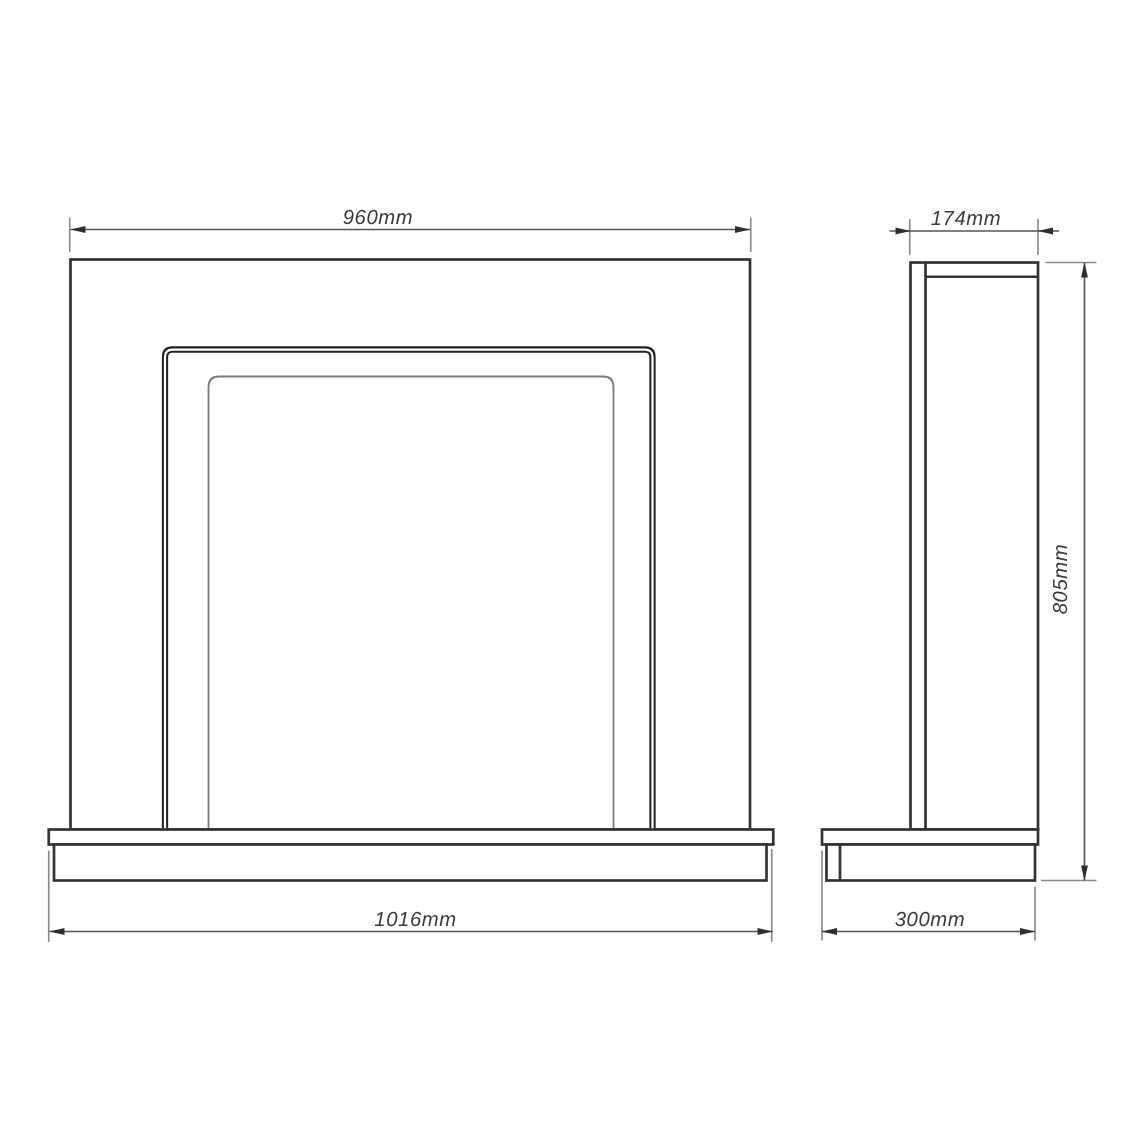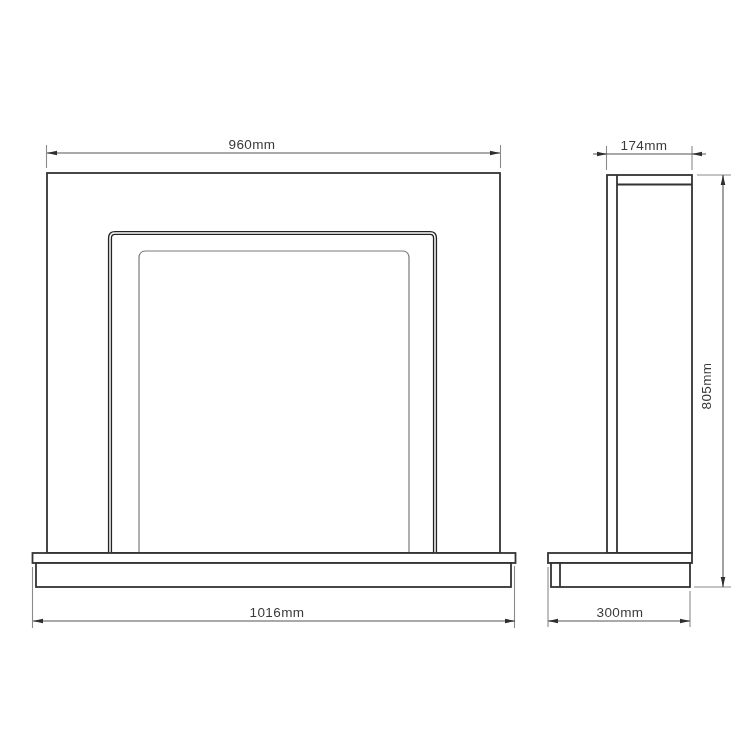--- a/index.html
+++ b/index.html
@@ -7,20 +7,21 @@
     padding: 0;
     background: #ffffff;
     width: 750px;
     height: 750px;
     overflow: hidden;
   }
   .canvas-wrap {
     width: 750px;
     height: 750px;
     background: #ffffff;
+    font-style: italic;
   }
   svg {
     display: block;
   }
   .dim-text {
     font-family: "Liberation Sans", sans-serif;
     font-size: 13.5px;
     fill: #3a3a3a;
     letter-spacing: 0.4px;
   }

